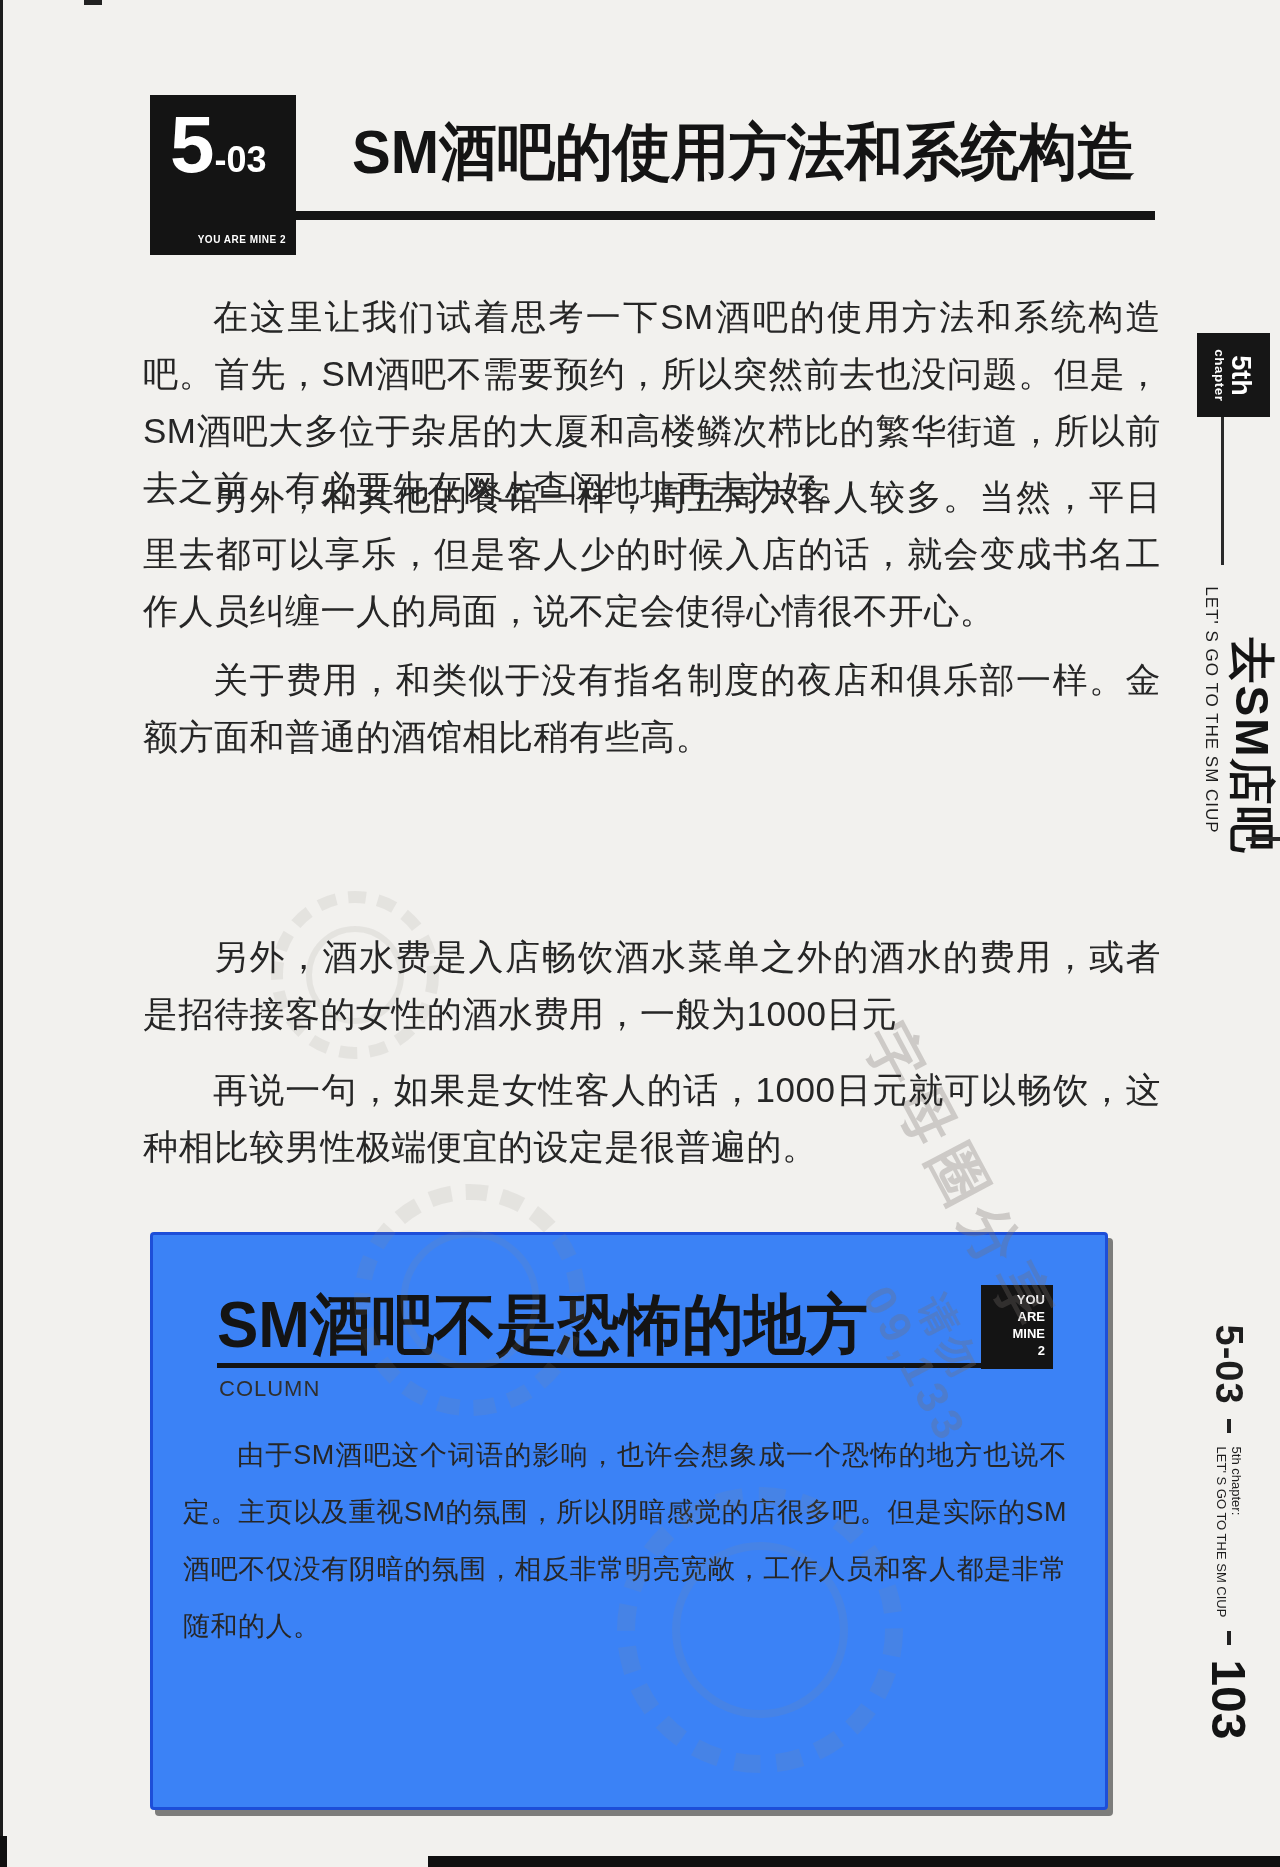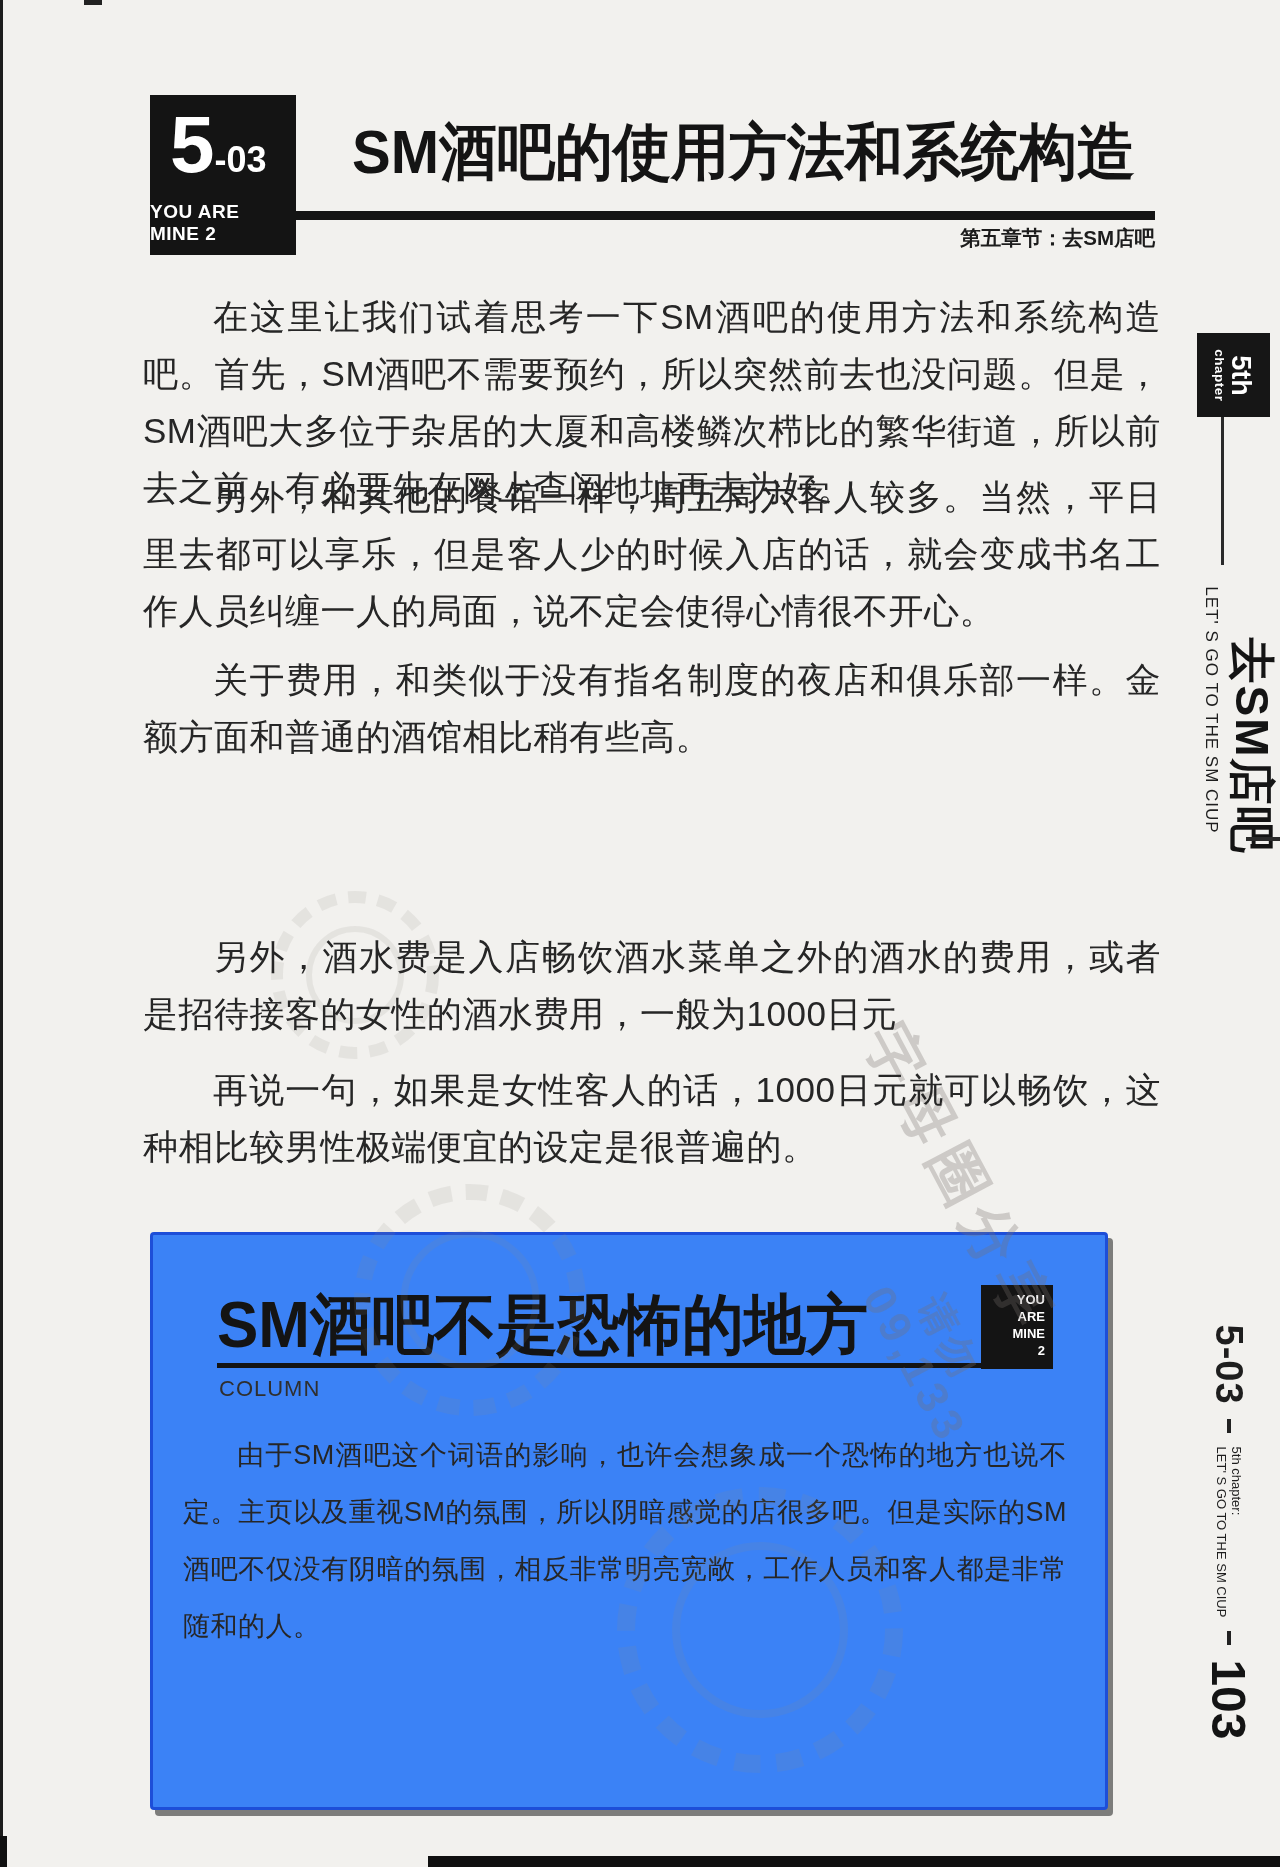--- a/index.html
+++ b/index.html
@@ -27,21 +27,21 @@
   .wm3 { left:905px; top:1310px; font-size:40px; letter-spacing:4px; }
 
   
   .num-box {
     position:absolute; left:150px; top:95px; width:146px; height:160px;
     background:#141414; z-index:4;
   }
   .num-line { position:absolute; left:20px; top:10px; color:#fff; white-space:nowrap; }
   .num-main { font-size:80px; font-weight:800; line-height:1; }
   .num-sub  { font-size:36px; font-weight:700; }
-  .series   { position:absolute; right:10px; bottom:10px; color:#fff; font-size:19px; font-weight:bold; letter-spacing:0.5px; }
+  .series   { position:absolute; right:10px; bottom:10px; color:#fff; font-size:10px; font-weight:bold; letter-spacing:0.5px; }
 
   .page-title {
     position:absolute; left:352px; top:112px; margin:0; z-index:4;
     font-size:58px; font-weight:900; color:#141414; letter-spacing:0;
     white-space:nowrap; transform:scaleY(1.06); transform-origin:top left;
   }
   .title-rule { position:absolute; left:288px; top:211px; width:867px; height:9px; background:#141414; z-index:3; }
   .subtitle {
     position:absolute; left:755px; top:224px; width:400px; z-index:4;
     text-align:right; font-size:20.5px; font-weight:700; color:#1c1c1c;
@@ -147,21 +147,20 @@
   </div>
 
   <div class="num-box">
     <div class="num-line">
       <span class="num-main">5</span><span class="num-sub">-03</span>
     </div>
     <div class="series">YOU ARE MINE 2</div>
   </div>
   <h1 class="page-title">SM酒吧的使用方法和系统构造</h1>
   <div class="title-rule"></div>
-  <div class="subtitle">第五章节：去SM店吧</div>
 
   <p class="body-p p1">在这里让我们试着思考一下SM酒吧的使用方法和系统构造吧。首先，SM酒吧不需要预约，所以突然前去也没问题。但是，SM酒吧大多位于杂居的大厦和高楼鳞次栉比的繁华街道，所以前去之前，有必要先在网上查阅地址再去为好。</p>
   <p class="body-p p2">另外，和其他的餐馆一样，周五周六客人较多。当然，平日里去都可以享乐，但是客人少的时候入店的话，就会变成书名工作人员纠缠一人的局面，说不定会使得心情很不开心。</p>
   <p class="body-p p3">关于费用，和类似于没有指名制度的夜店和俱乐部一样。金额方面和普通的酒馆相比稍有些高。</p>
   <p class="body-p p5">另外，酒水费是入店畅饮酒水菜单之外的酒水的费用，或者是招待接客的女性的酒水费用，一般为1000日元</p>
   <p class="body-p p6">再说一句，如果是女性客人的话，1000日元就可以畅饮，这种相比较男性极端便宜的设定是很普遍的。</p>
 
   <div class="column-box">
     <h2 class="col-title">SM酒吧不是恐怖的地方</h2>
     <div class="col-rule"></div>

